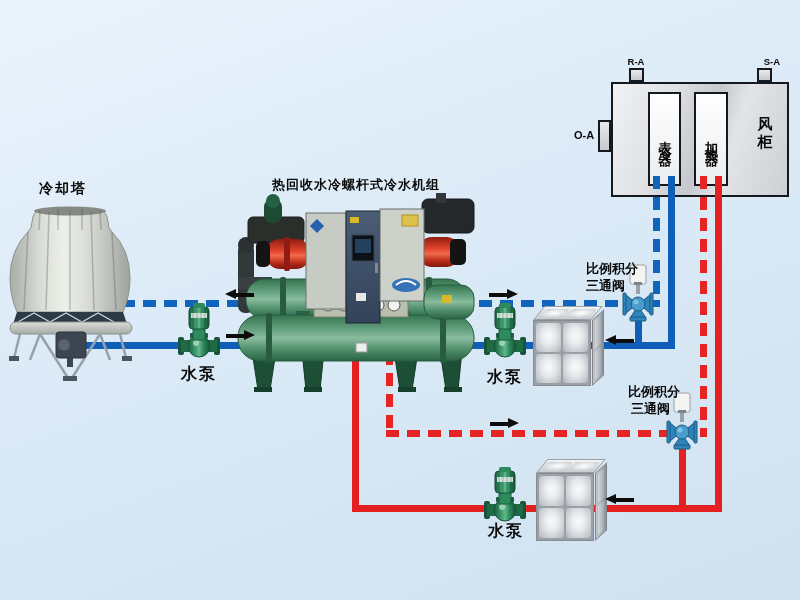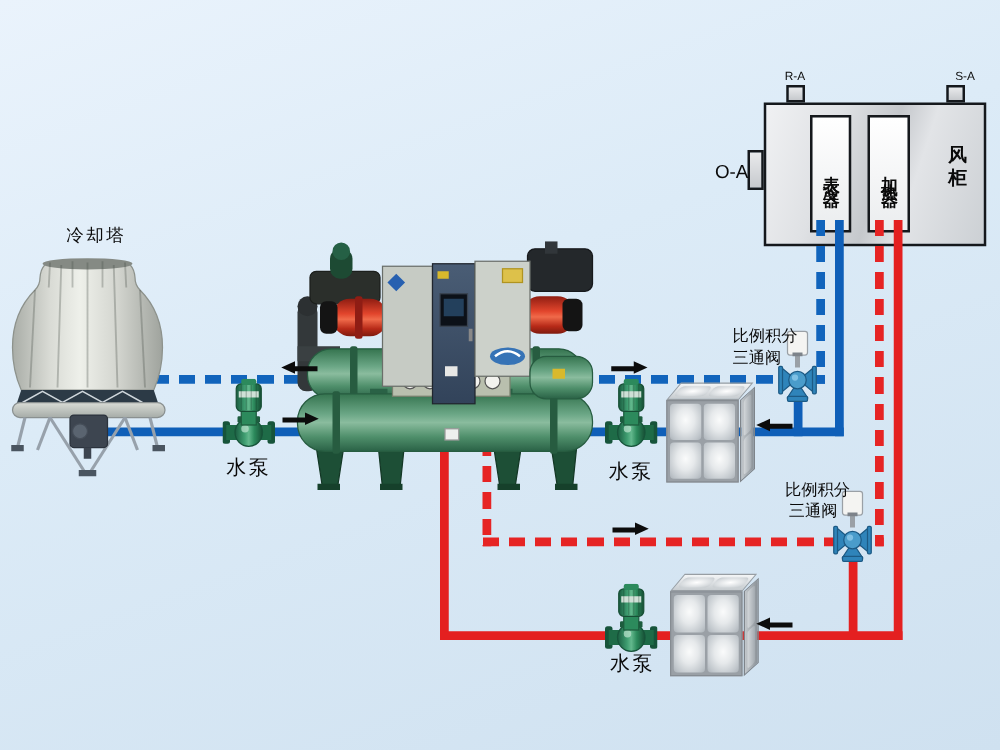--- a/index.html
+++ b/index.html
@@ -16,21 +16,21 @@
   .rdash-h{background:repeating-linear-gradient(90deg,#e62424 0 13px,transparent 13px 21px);}
   .rdash-v{background:repeating-linear-gradient(180deg,#e62424 0 13px,transparent 13px 21px);}
   
   .arr{position:absolute;width:30px;height:11px;}
   .arr i{display:block;position:absolute;}
   .arr .sh{top:3.5px;width:19px;height:4px;background:#0c0c0c;}
   .arr.r .sh{left:1px;} .arr.l .sh{right:1px;}
   .arr.r .hd{right:0;top:0;width:0;height:0;border-left:11px solid #0c0c0c;border-top:5.5px solid transparent;border-bottom:5.5px solid transparent;}
   .arr.l .hd{left:0;top:0;width:0;height:0;border-right:11px solid #0c0c0c;border-top:5.5px solid transparent;border-bottom:5.5px solid transparent;}
   
-  .lbl{position:absolute;font-weight:400;white-space:nowrap;}
+  .lbl{position:absolute;font-weight:700;white-space:nowrap;}
   .ctr{text-align:center;}
   
   .ahu{position:absolute;left:611px;top:82px;width:178px;height:115px;border:2px solid #15181c;box-sizing:border-box;
        background:linear-gradient(108deg,#f0f1f3 0%,#dfe1e4 30%,#c5c8cc 52%,#e2e4e7 66%,#ccd0d4 100%);}
   .coilbox{position:absolute;border:2px solid #15181c;box-sizing:border-box;background:linear-gradient(180deg,#ffffff,#ebedef);
            display:flex;align-items:center;justify-content:center;}
   .vtext{writing-mode:vertical-rl;text-orientation:upright;font-weight:700;}
   .vent{position:absolute;border:2px solid #15181c;box-sizing:border-box;background:linear-gradient(180deg,#e9eaec,#c6c9cd);}
   
   .tank{position:absolute;}
@@ -99,21 +99,21 @@
     <div class="coilbox" style="left:81px;top:8px;width:34px;height:94px;">
       <span class="vtext" style="font-size:13.5px;letter-spacing:6px;">加热器</span>
     </div>
     <span class="vtext" style="position:absolute;left:142px;top:20px;font-size:15px;letter-spacing:18px;">风柜</span>
   </div>
   <div class="vent" style="left:629px;top:68px;width:15px;height:14px;"></div>
   <div class="vent" style="left:757px;top:68px;width:15px;height:14px;"></div>
   <div class="vent" style="left:598px;top:120px;width:13px;height:32px;"></div>
   <div class="lbl ctr" style="left:620px;top:56px;width:32px;font-size:9.5px;">R-A</div>
   <div class="lbl ctr" style="left:748px;top:56px;width:32px;font-size:9.5px;text-align:right;">S-A</div>
-  <div class="lbl ctr" style="left:572px;top:129px;width:24px;font-size:15px;">O-A</div>
+  <div class="lbl ctr" style="left:572px;top:129px;width:24px;font-size:11px;">O-A</div>
 
   <div class="pipe bdash-h" style="left:122px;top:300px;width:538px;height:7px;"></div>
   <div class="pipe bdash-v" style="left:653px;top:176px;width:7px;height:131px;"></div>
   <div class="pipe bsol" style="left:70px;top:342px;width:605px;height:7px;"></div>
   <div class="pipe bsol" style="left:668px;top:176px;width:7px;height:173px;"></div>
   <div class="pipe bsol" style="left:635px;top:314px;width:7px;height:35px;"></div>
 
   <div class="pipe rdash-v" style="left:386px;top:352px;width:7px;height:85px;"></div>
   <div class="pipe rdash-h" style="left:386px;top:430px;width:321px;height:7px;"></div>
   <div class="pipe rdash-v" style="left:700px;top:176px;width:7px;height:261px;"></div>
@@ -345,21 +345,22 @@
     </div>
   <div class="arr r" style="left:489px;top:418px;">
       <i class="sh"></i>
       <i class="hd"></i>
     </div>
   <div class="arr l" style="left:605px;top:494px;">
       <i class="sh"></i>
       <i class="hd"></i>
     </div>
 
-  <div class="lbl ctr" style="left:32px;top:180px;width:90px;font-size:14px;letter-spacing:2px;">冷却塔</div>
+  <div class="lbl ctr" style="left:18px;top:180px;width:90px;font-size:14px;letter-spacing:2px;">冷却塔</div>
+  <div class="lbl ctr" style="left:246px;top:176px;width:220px;font-size:13px;letter-spacing:1px;">热回收水冷螺杆式冷水机组</div>
   <div class="lbl ctr" style="left:171px;top:364px;width:56px;font-size:16px;letter-spacing:2px;">水泵</div>
   <div class="lbl ctr" style="left:477px;top:367px;width:56px;font-size:16px;letter-spacing:2px;">水泵</div>
   <div class="lbl ctr" style="left:478px;top:521px;width:56px;font-size:16px;letter-spacing:2px;">水泵</div>
   <div class="lbl" style="left:586px;top:260px;font-size:13px;line-height:17px;">
     <div>比例积分</div>
     <div>三通阀</div>
   </div>
   <div class="lbl" style="left:628px;top:383px;font-size:13px;line-height:17px;">
     <div>比例积分</div>
     <div style="padding-left:3px;">三通阀</div>

